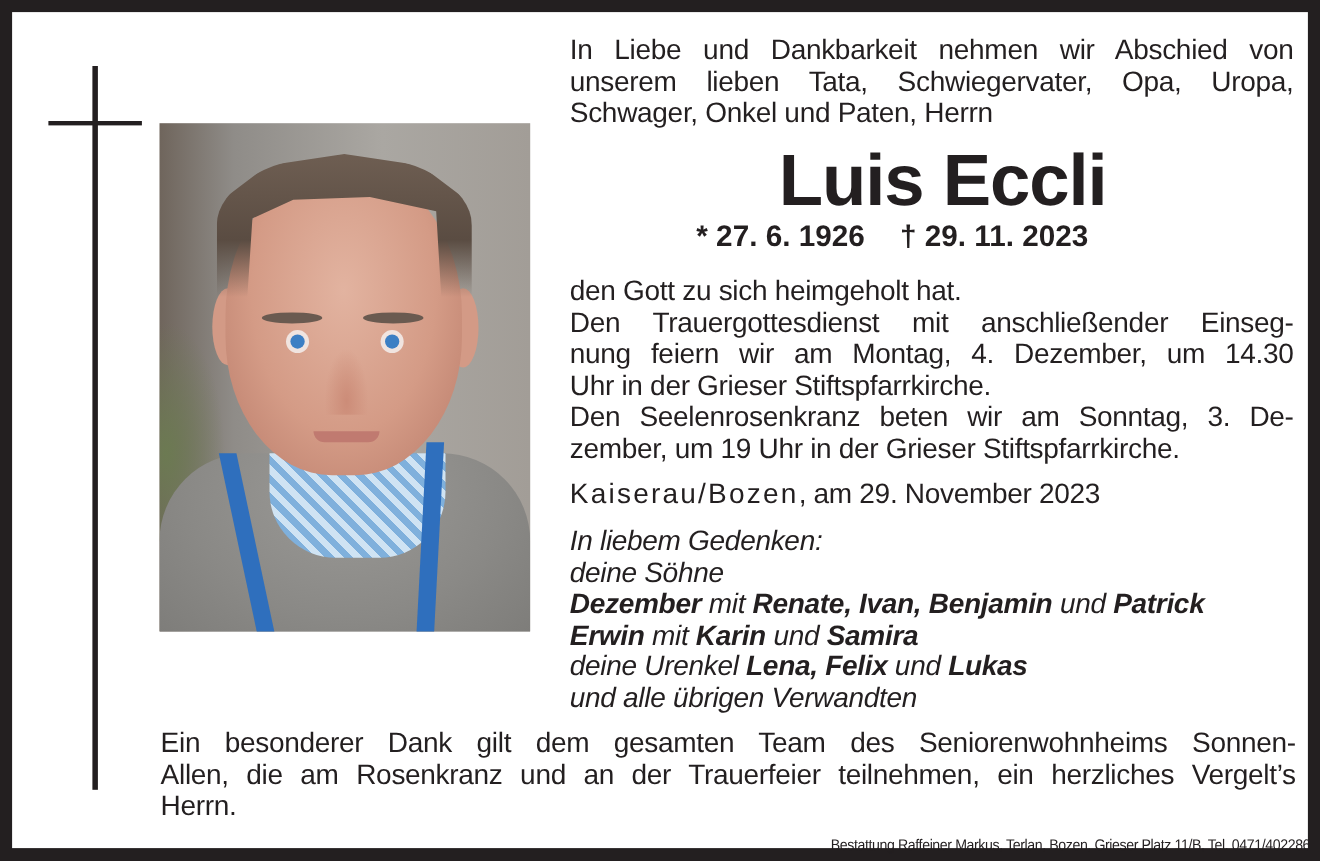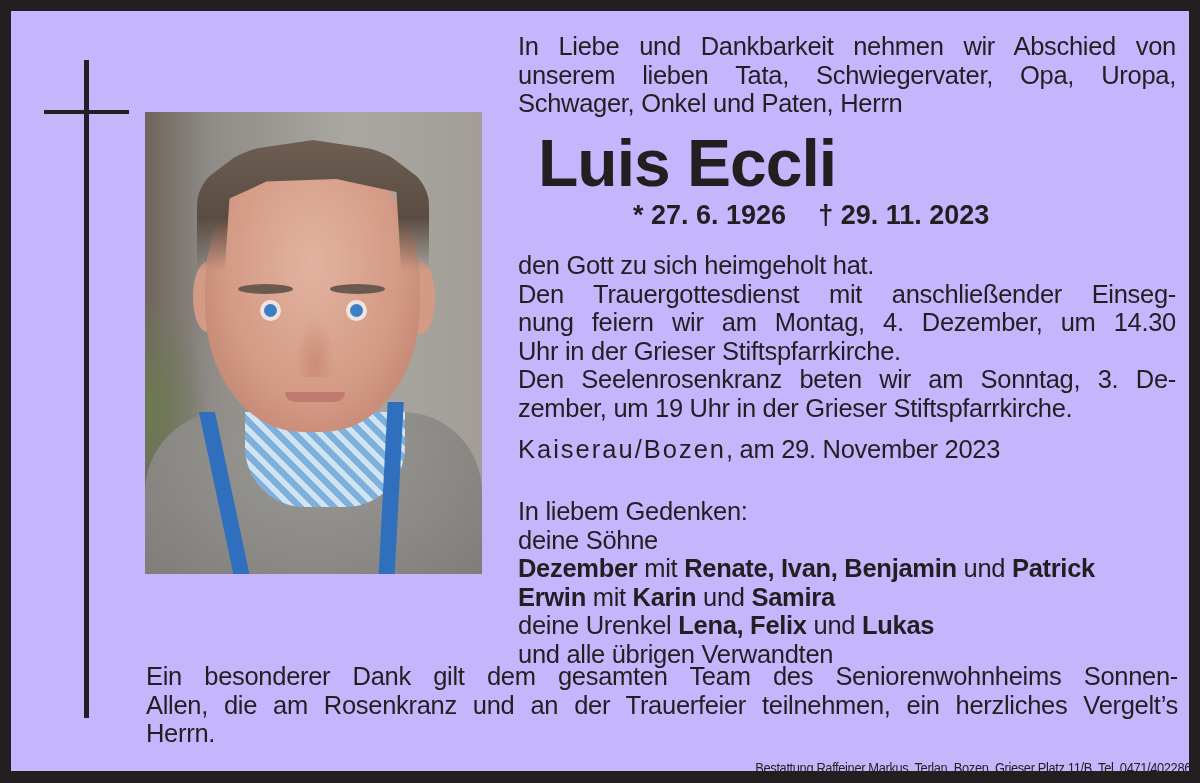--- a/index.html
+++ b/index.html
@@ -5,21 +5,21 @@
   html, body { margin: 0; padding: 0; }
   body {
     width: 1200px; height: 783px; overflow: hidden;
     background: #231f20;
     font-family: "Liberation Sans", sans-serif;
     color: #231f20;
   }
   .sheet {
     position: absolute; left: 11px; top: 11px;
     width: 1178px; height: 760px;
-    background: #c4b5fd;
+    background: #ffffff;
   }
   .cross-v {
     position: absolute; left: 73px; top: 49px;
     width: 5px; height: 658px; background: #231f20;
   }
   .cross-h {
     position: absolute; left: 33px; top: 99px;
     width: 85px; height: 4px; background: #231f20;
   }
   .photo {
@@ -96,32 +96,32 @@
 
   .text {
     position: absolute; white-space: nowrap;
     font-size: 25.5px; line-height: 28.5px;
     letter-spacing: -0.3px;
   }
   .justify { text-align: justify; text-align-last: justify; display: block; }
   .intro { left: 507px; top: 21px; width: 658px; }
   .name {
     position: absolute; left: 507px; top: 112px; width: 658px;
-    text-align: left; font-weight: bold; font-size: 66px; line-height: 80px;
+    text-align: center; font-weight: bold; font-size: 66px; line-height: 80px;
     letter-spacing: -1px; padding-left: 20px; box-sizing: border-box;
   }
   .dates {
     position: absolute; left: 622px; top: 189px;
     font-weight: bold; font-size: 27px; line-height: 30px; white-space: nowrap;
   }
   .dates .death { margin-left: 32px; }
   .body1 { left: 507px; top: 240px; width: 658px; }
   .place { left: 507px; top: 424px; }
   .place .spaced { letter-spacing: 2px; }
-  .family { left: 507px; top: 486px; }
+  .family { left: 507px; top: 467px; font-style: italic; }
   .b { font-weight: bold; }
   .thanks { left: 135px; top: 651px; width: 1032px; }
   .footer {
     position: absolute; left: 620px; top: 749px; width: 560px;
     text-align: right; font-size: 14px; line-height: 16px;
     letter-spacing: -0.4px; white-space: nowrap;
     transform: scaleX(0.92); transform-origin: right center;
   }
 </style>
 </head>

